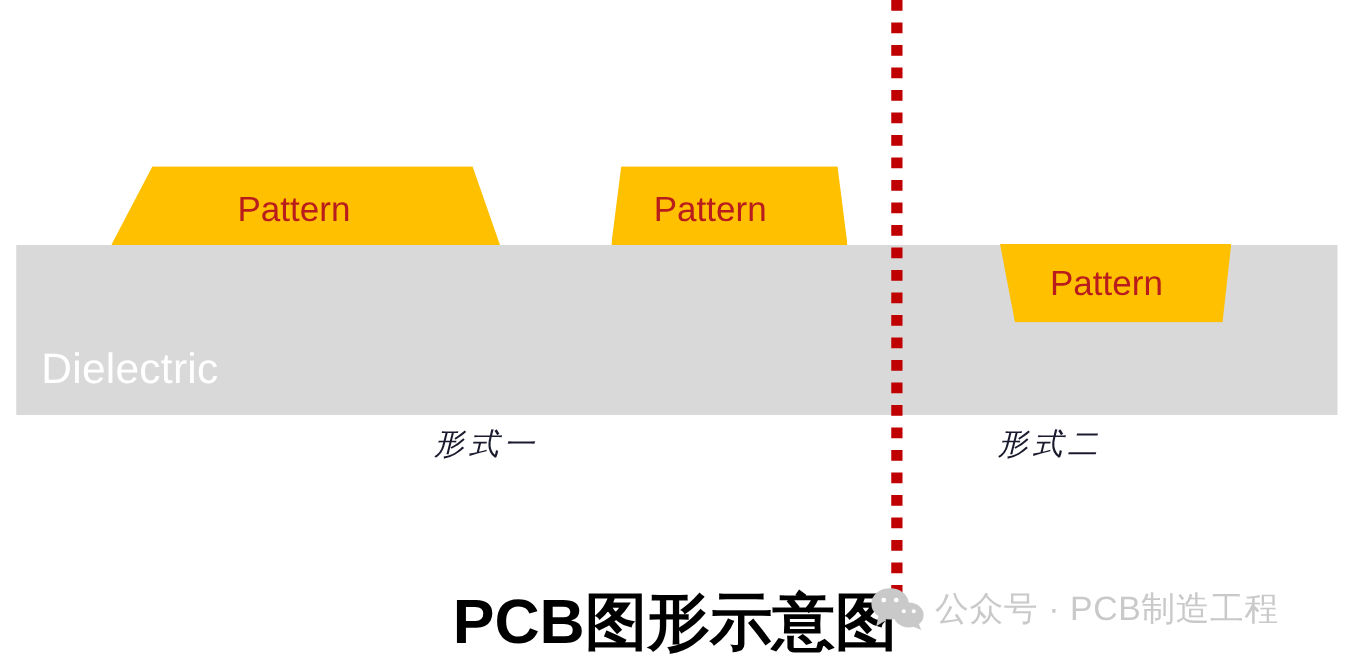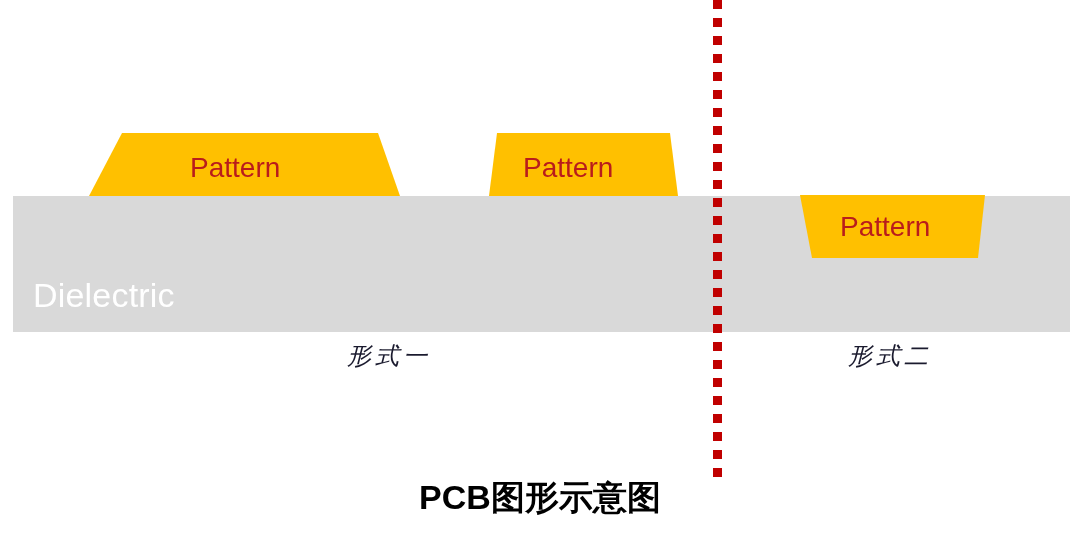--- a/index.html
+++ b/index.html
@@ -103,30 +103,30 @@
     position: absolute;
     font-family: "Liberation Serif", "DejaVu Serif", serif;
     font-size: 24px;
     line-height: 40px;
     color: #1a1a2e;
     white-space: nowrap;
     font-style: italic;
     letter-spacing: 4px;
   }
   .form-caption-1 { left: 347px; top: 336px; }
-  .form-caption-2 { left: 848px; top: 336px; font-family: Liberation Serif, serif; }
+  .form-caption-2 { left: 798px; top: 336px; font-family: Liberation Serif, serif; }
 
   
   .diagram-title {
     position: absolute;
     left: 0;
     top: 474px;
     width: 1080px;
     text-align: center;
-    font-size: 34px;
+    font-size: 50px;
     line-height: 46px;
     font-weight: bold;
     color: #000000;
     white-space: nowrap;
   }
   .title-latin {
     font-family: "Liberation Sans", sans-serif;
     font-weight: bold;
   }
   .title-cjk {
@@ -176,14 +176,27 @@
 
   <div class="divider-line"></div>
 
   <div class="form-caption form-caption-1">形式一</div>
   <div class="form-caption form-caption-2">形式二</div>
 
   <div class="diagram-title">
     <span class="title-latin">PCB</span><span class="title-cjk">图形示意图</span>
   </div>
 
+  <div class="watermark">
+    <svg class="wechat-icon" viewBox="0 0 42 34">
+      <ellipse cx="15" cy="13" rx="15" ry="12.5" fill="#C9C9C9"></ellipse>
+      <path d="M6 22 L4 31 L12 26 Z" fill="#C9C9C9"></path>
+      <ellipse cx="30" cy="22" rx="12" ry="10" fill="#C9C9C9"></ellipse>
+      <path d="M38 29 L40 34 L33 31 Z" fill="#C9C9C9"></path>
+      <circle cx="10" cy="10" r="1.9" fill="#ffffff"></circle>
+      <circle cx="20" cy="10" r="1.9" fill="#ffffff"></circle>
+      <circle cx="26" cy="19" r="1.6" fill="#ffffff"></circle>
+      <circle cx="34" cy="19" r="1.6" fill="#ffffff"></circle>
+    </svg>
+    <span class="watermark-text">公众号 · PCB制造工程</span>
+  </div>
 
 </div>
 
 </body></html>

